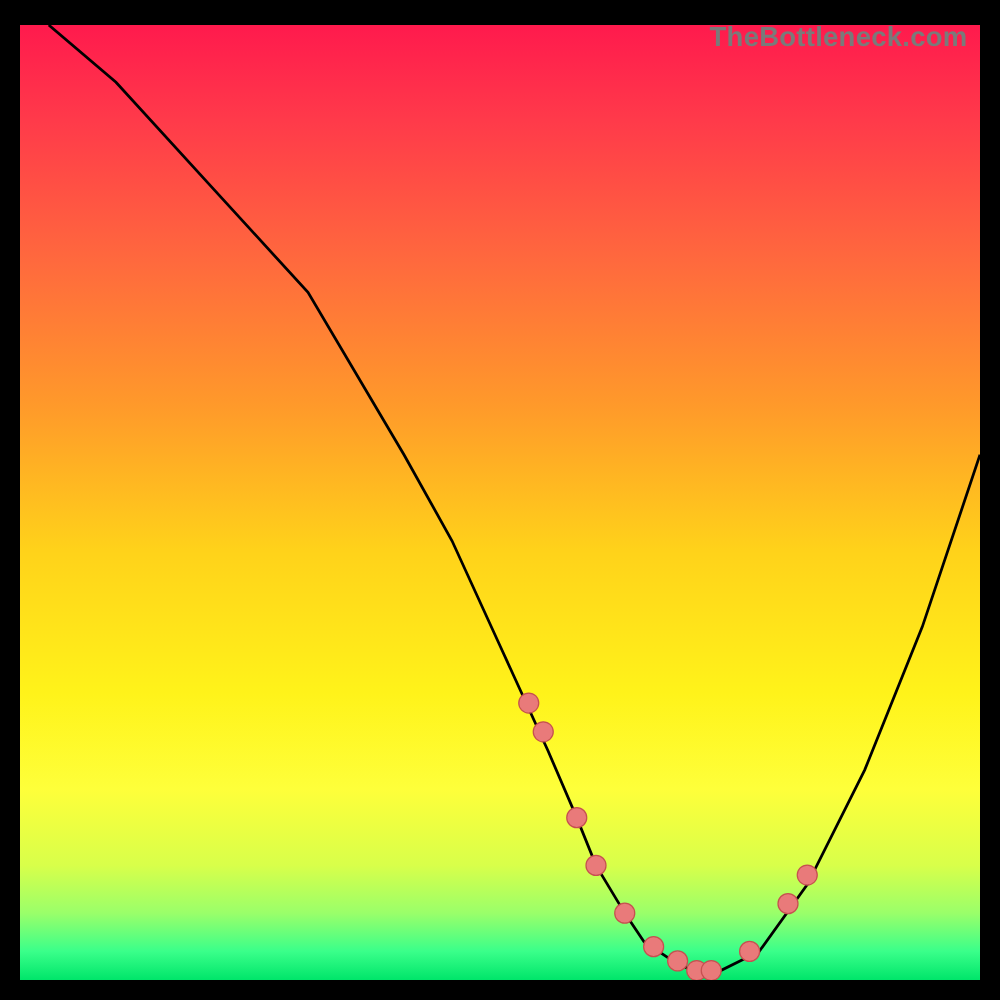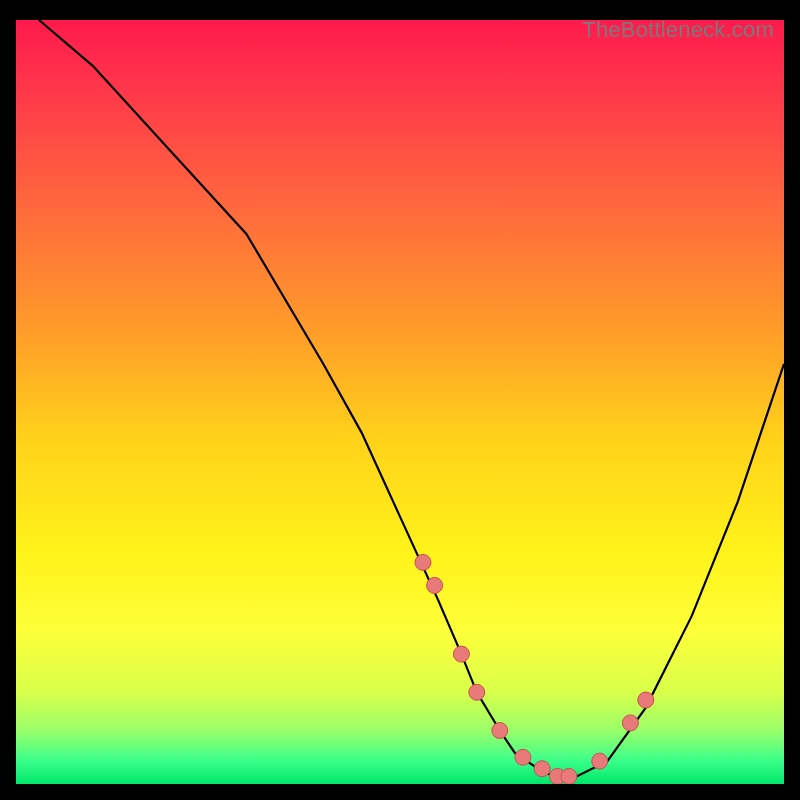--- a/index.html
+++ b/index.html
@@ -38,21 +38,21 @@
       #3aff8a 97%,
       #00e56a 100%
     );
   }
   .watermark {
     position: absolute;
     right: 10px;
     top: -3px;
     color: #7a7a7a;
     font-size: 22px;
-    font-weight: 400;
+    font-weight: 700;
     letter-spacing: 0.2px;
     z-index: 3;
   }
   svg.curve {
     position: absolute;
     left: 0;
     top: 0;
     width: 768px;
     height: 764px;
     z-index: 2;

